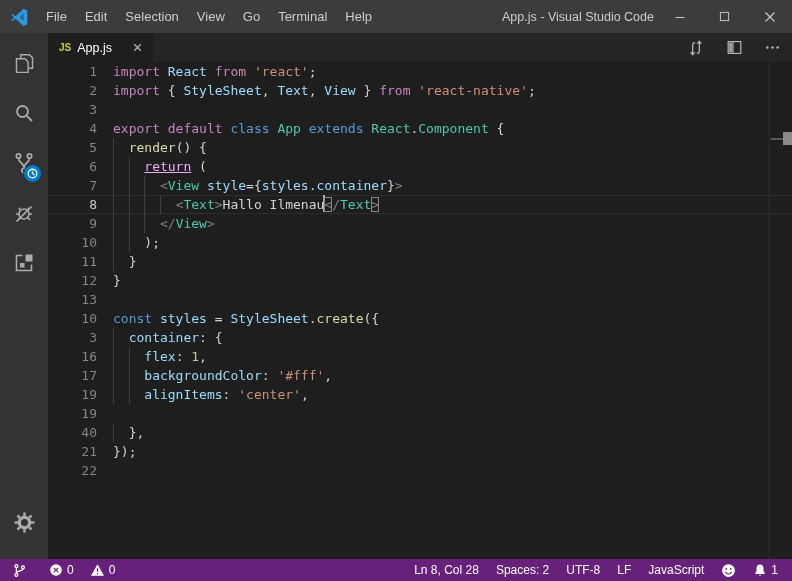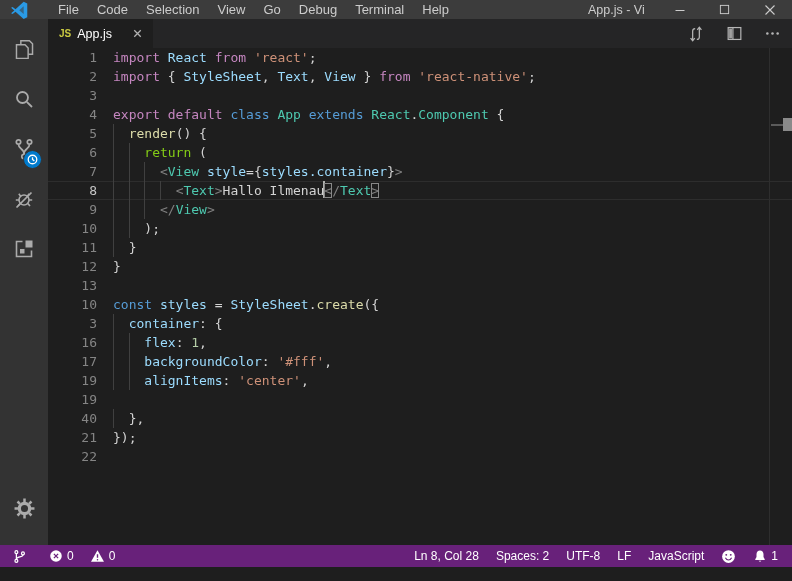--- a/index.html
+++ b/index.html
@@ -1,19 +1,19 @@
 <!DOCTYPE html>
 <html><head>
 <meta charset="utf-8">
 <style>
   html,body{margin:0;padding:0;background:#101010;}
   .window{width:792px;height:581px;position:relative;overflow:hidden;background:#1E1E1E;
           font-family:"Liberation Sans",sans-serif;-webkit-font-smoothing:antialiased;}
   
-  .titlebar{height:19px;background:#3C3C3C;display:flex;align-items:center;color:#CCCCCC;font-size:13px;user-select:none;gap:12px;}
+  .titlebar{height:33px;background:#3C3C3C;display:flex;align-items:center;color:#CCCCCC;font-size:13px;user-select:none;}
   .logo{margin:0 8px 0 9px;display:flex;align-items:center;}
   .menus{display:flex;}
   .menu-item{padding:0 9px;line-height:33px;cursor:default;}
   .win-title{flex:1;text-align:center;font-size:12.5px;color:#CCCCCC;white-space:nowrap;overflow:hidden;padding-left:118px;}
   .controls{display:flex;height:33px;}
   .ctrl{width:45px;height:33px;display:flex;align-items:center;justify-content:center;}
   
   .main{display:flex;height:526px;}
   .activitybar{width:48px;background:#333333;position:relative;flex:none;display:flex;flex-direction:column;align-items:center;padding-top:5px;}
   .act-item{width:48px;height:50px;display:flex;align-items:center;justify-content:center;position:relative;}
@@ -60,25 +60,24 @@
     <span class="logo">
         <span style="display: flex; align-items: center;">
           <svg width="20" height="20" viewBox="0 0 24 24">
             <path fill="#2A9AE5" d="M17.6 2.2L7.8 11 4.3 8.3 2.5 9.2l3.9 3.3-3.9 3.3 1.8.9 3.5-2.7 9.8 8.8 4.3-2.1V4.3z"></path>
             <path fill="#3C3C3C" opacity="0.55" d="M17.6 7.6L12.3 12.2l5.3 4.5z"></path>
           </svg>
         </span>
       </span>
     <div class="menus">
         <span class="menu-item">File</span>
-        <span class="menu-item">Code</span>
+        <span class="menu-item">Edit</span>
         <span class="menu-item">Selection</span>
         <span class="menu-item">View</span>
         <span class="menu-item">Go</span>
-        <span class="menu-item">Debug</span>
         <span class="menu-item">Terminal</span>
         <span class="menu-item">Help</span>
       </div>
     <div class="win-title">App.js - Visual Studio Code</div>
     <div class="controls">
         <div class="ctrl">
           <span style="display: flex; align-items: center;">
             <svg width="12" height="12" viewBox="0 0 12 12" stroke="#CCCCCC">
               <path d="M1.5 6.5h9"></path>
             </svg>
@@ -235,21 +234,21 @@
             <div class="row">
               <span class="ln">4</span>
               <span class="code"><span style="color: rgb(197, 134, 192);">export</span><span style="color: rgb(212, 212, 212);"> </span><span style="color: rgb(197, 134, 192);">default</span><span style="color: rgb(212, 212, 212);"> </span><span style="color: rgb(86, 156, 214);">class</span><span style="color: rgb(212, 212, 212);"> </span><span style="color: rgb(78, 201, 176);">App</span><span style="color: rgb(212, 212, 212);"> </span><span style="color: rgb(86, 156, 214);">extends</span><span style="color: rgb(212, 212, 212);"> </span><span style="color: rgb(78, 201, 176);">React</span><span style="color: rgb(212, 212, 212);">.</span><span style="color: rgb(78, 201, 176);">Component</span><span style="color: rgb(212, 212, 212);"> {</span></span>
             </div>
             <div class="row">
               <span class="ln">5</span>
               <span class="code"><span class="guide" style="left: 0ch;"></span>  <span style="color: rgb(220, 220, 170);">render</span><span style="color: rgb(212, 212, 212);">() {</span></span>
             </div>
             <div class="row">
               <span class="ln">6</span>
-              <span class="code"><span class="guide" style="left: 0ch;"></span><span class="guide" style="left: 2ch;"></span>    <span style="color: #84cc16;">return</span><span style="color: rgb(212, 212, 212);"> (</span></span>
+              <span class="code"><span class="guide" style="left: 0ch;"></span><span class="guide" style="left: 2ch;"></span>    <span style="color: #f0abfc; text-decoration: underline;">return</span><span style="color: rgb(212, 212, 212);"> (</span></span>
             </div>
             <div class="row">
               <span class="ln">7</span>
               <span class="code"><span class="guide" style="left: 0ch;"></span><span class="guide" style="left: 2ch;"></span><span class="guide" style="left: 4ch;"></span>      <span style="color: rgb(128, 128, 128);">&lt;</span><span style="color: rgb(78, 201, 176);">View</span><span style="color: rgb(212, 212, 212);"> </span><span style="color: rgb(156, 220, 254);">style</span><span style="color: rgb(212, 212, 212);">=</span><span style="color: rgb(212, 212, 212);">{</span><span style="color: rgb(156, 220, 254);">styles.container</span><span style="color: rgb(212, 212, 212);">}</span><span style="color: rgb(128, 128, 128);">&gt;</span></span>
             </div>
             <div class="row current">
               <span class="ln">8</span>
               <span class="code"><span class="guide" style="left: 0ch;"></span><span class="guide" style="left: 2ch;"></span><span class="guide" style="left: 4ch;"></span><span class="guide" style="left: 6ch;"></span>        <span style="color: rgb(128, 128, 128);">&lt;</span><span style="color: rgb(78, 201, 176);">Text</span><span style="color: rgb(128, 128, 128);">&gt;</span><span style="color: rgb(212, 212, 212);">Hallo Ilmenau</span><span class="cursor"></span><span class="bbox" style="color: rgb(128, 128, 128);">&lt;</span><span style="color: rgb(128, 128, 128);">/</span><span style="color: rgb(78, 201, 176);">Text</span><span class="bbox" style="color: rgb(128, 128, 128);">&gt;</span></span>
             </div>
             <div class="row">

